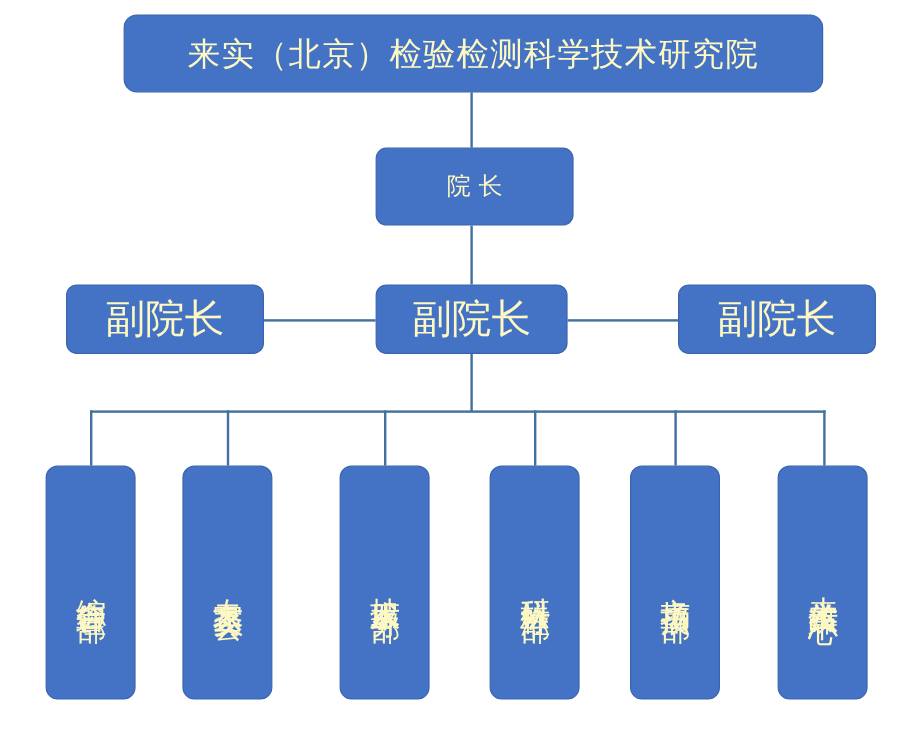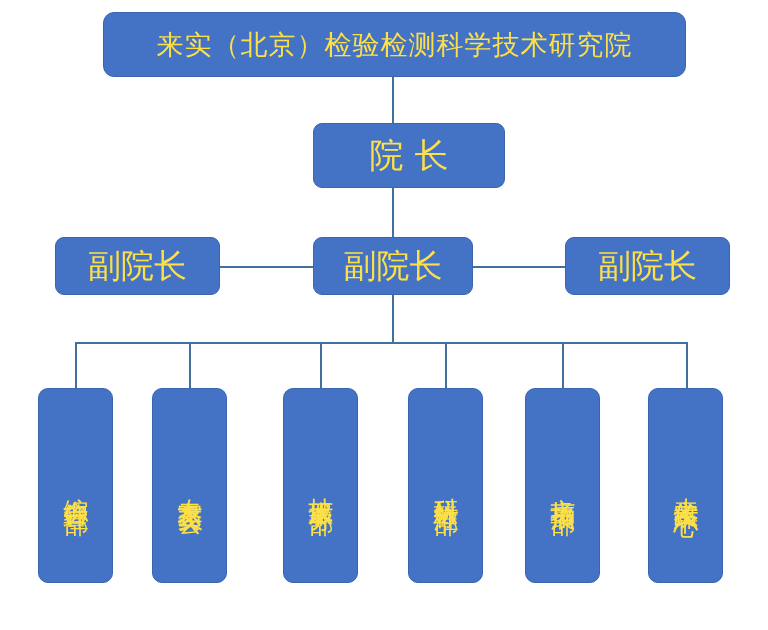--- a/index.html
+++ b/index.html
@@ -36,44 +36,44 @@
   .conn-v { width: 1.5px; }
   .conn-h { height: 1.5px; }
 
   
   .node {
     position: absolute;
     box-sizing: border-box;
     background: #4472C4;
     border: 1.2px solid #3A64AE;
     border-radius: 9px;
-    color: #fde047;
+    color: #fef9c3;
     display: flex;
     align-items: center;
     justify-content: center;
     text-align: left;
     box-shadow: 0 0 0 0 rgba(0,0,0,0);
   }
 
   .node-root {
     left: 103px;
     top: 12px;
     width: 583px;
     height: 65px;
     border-radius: 11px;
     font-size: 27px;
     letter-spacing: 1px;
   }
 
   .node-director {
     left: 313px;
     top: 123px;
-    width: 192px;
+    width: 165px;
     height: 65px;
-    font-size: 34px;
+    font-size: 20px;
   }
 
   .node-deputy {
     top: 237px;
     width: 165px;
     height: 58px;
     font-size: 33px;
   }
   .node-deputy-left   { left: 55px; }
   .node-deputy-center { left: 313px; width: 160px; }

